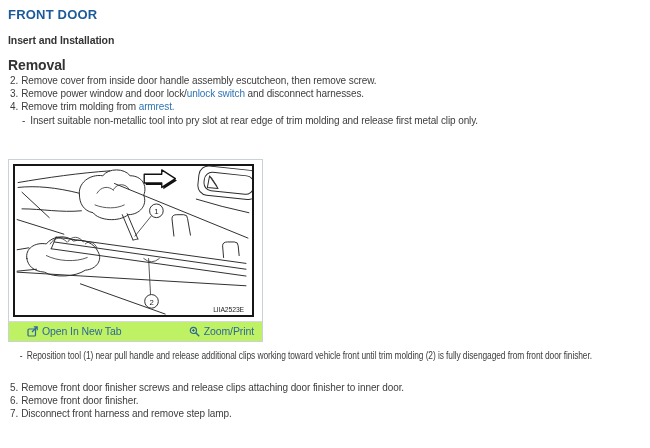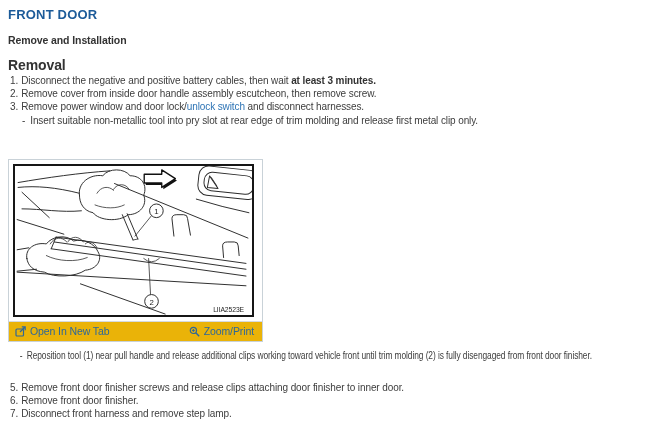--- a/index.html
+++ b/index.html
@@ -61,26 +61,26 @@
   .figure-body { padding:4px; }
   .figure-body svg.diagram {
     display:block;
     width:241px;
     height:153px;
     border:2px solid #161616;
     background:#fff;
   }
   .figure-toolbar {
     height:20px;
-    background:#eab308;
+    background:#bef264;
     border-top:1px solid #d6dade;
     display:flex;
     justify-content:space-between;
     align-items:center;
-    padding:0 8px 0 6px;
+    padding:0 8px 0 18px;
     font-size:10.5px;
     letter-spacing:-0.1px;
     color:#2e6799;
   }
   .toolbar-btn {
     display:flex;
     align-items:center;
     gap:4px;
     cursor:pointer;
   }
@@ -91,32 +91,32 @@
   .callout-circle { fill:#ffffff; stroke:#2b2b2b; stroke-width:1; }
   .callout-num { font-size:8px; fill:#222; font-family:"Liberation Sans", sans-serif; }
   .fig-code { font-size:7px; fill:#222; font-family:"Liberation Sans", sans-serif; }
   .bottom-steps { margin-top:19px; }
   .repo-row { margin-top:7px; }
 </style>
 </head>
 <body>
 
 <div class="page-title">FRONT DOOR</div>
-<div class="sub-title">Remove and Installation</div>
+<div class="sub-title">Insert and Installation</div>
 <div class="section-title">Removal</div>
 
 <div class="steps">
   <div class="step">
-    <span class="num">1.</span><span>Disconnect the negative and positive battery cables, then wait </span><span class="bold-note">at least 3 minutes.</span>
-  </div>
-  <div class="step">
     <span class="num">2.</span><span>Remove cover from inside door handle assembly escutcheon, then remove screw.</span>
   </div>
   <div class="step">
     <span class="num">3.</span><span>Remove power window and door lock/</span><span class="link">unlock switch</span><span> and disconnect harnesses.</span>
+  </div>
+  <div class="step">
+    <span class="num">4.</span><span>Remove trim molding from </span><span class="link">armrest.</span>
   </div>
   <div class="sub-bullet">
     <span class="dash">-</span><span>Insert suitable non-metallic tool into pry slot at rear edge of trim molding and release first metal clip only.</span>
   </div>
 </div>
 
 <div class="figure-panel">
   <div class="figure-body">
     <svg class="diagram" viewBox="0 0 239 153" xmlns="http://www.w3.org/2000/svg">
 

